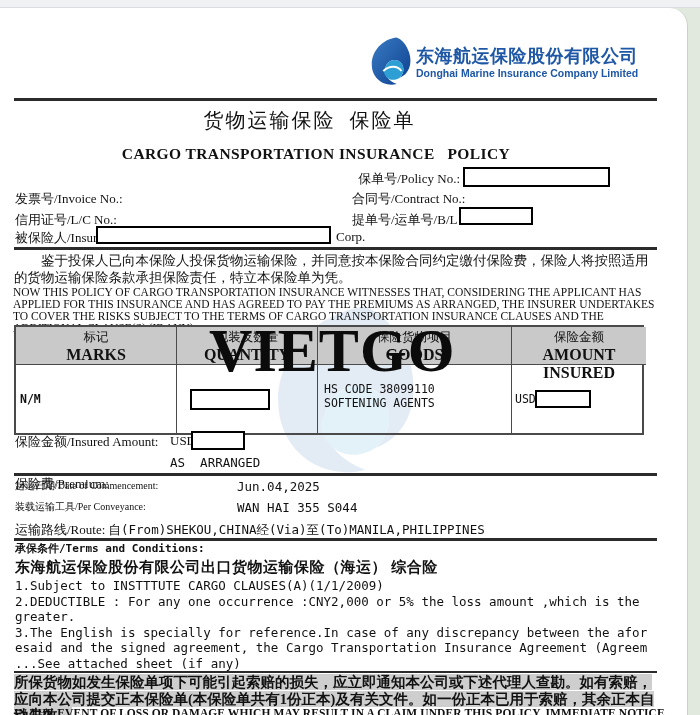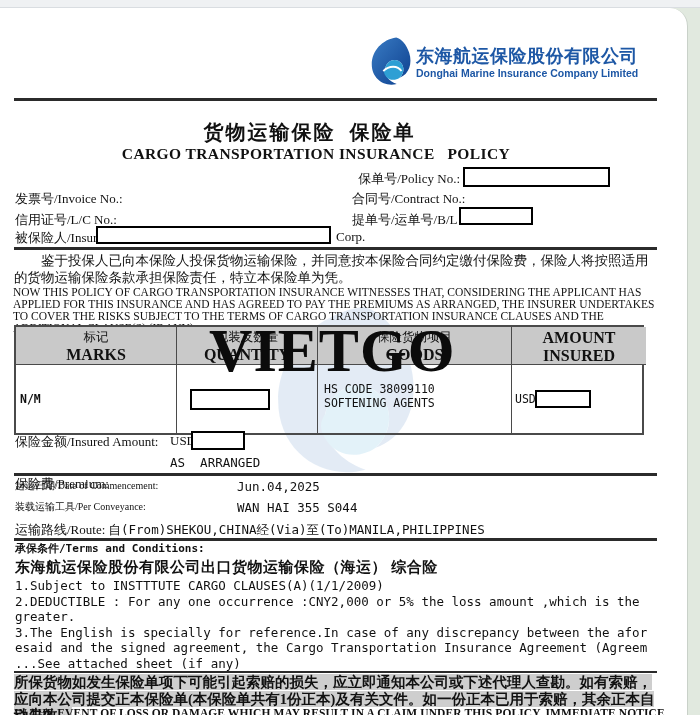--- a/index.html
+++ b/index.html
@@ -19,21 +19,21 @@
   .pre{white-space:pre;}
   .rule{position:absolute;left:14px;width:643px;background:#2b2b2b;}
   .redact{display:inline-block;background:#ffffff;border:2px solid #000;box-sizing:border-box;vertical-align:middle;}
 
   
   .logo-icon{left:366px;top:26px;width:48px;height:54px;}
   .company-cn{left:416px;top:36px;font-size:18px;font-weight:bold;color:#1d57a5;letter-spacing:.5px;}
   .company-en{left:416px;top:59px;font-size:10.5px;font-weight:bold;color:#1d57a5;}
   .rule1{top:90px;height:3px;}
 
-  .title-cn{left:0;top:99px;width:619px;text-align:center;font-size:20px;font-weight:bold;letter-spacing:2px;margin-top:12px;}
+  .title-cn{left:0;top:99px;width:619px;text-align:center;font-size:20px;font-weight:normal;letter-spacing:2px;}
   .title-en{left:0;top:137px;width:632px;text-align:center;font-size:15.5px;font-weight:bold;letter-spacing:.4px;}
 
   
   .f-label{font-size:13px;}
   .policy-label{left:250px;top:162px;width:210px;text-align:right;}
   .policy-box{left:463px;top:159px;width:147px;height:20px;}
   .invoice-label{left:15px;top:182px;}
   .contract-label{left:352px;top:182px;}
   .lc-label{left:15px;top:203px;}
   .bl-label{left:352px;top:203px;}
@@ -153,20 +153,21 @@
       </div>
       <div class="cell th">
         <div class="thcn">包装及数量</div>
         <div class="then">QUANTITY</div>
       </div>
       <div class="cell th">
         <div class="thcn">保险货物项目</div>
         <div class="then">GOODS</div>
       </div>
       <div class="cell th">
+        <div class="thcn">保险金额</div>
         <div class="then">AMOUNT INSURED</div>
       </div>
 
       <div class="cell td-marks mono">
         <span>N/M</span>
       </div>
       <div class="cell td-qty">
         <span class="redact qty-box"></span>
       </div>
       <div class="cell td-goods mono">

